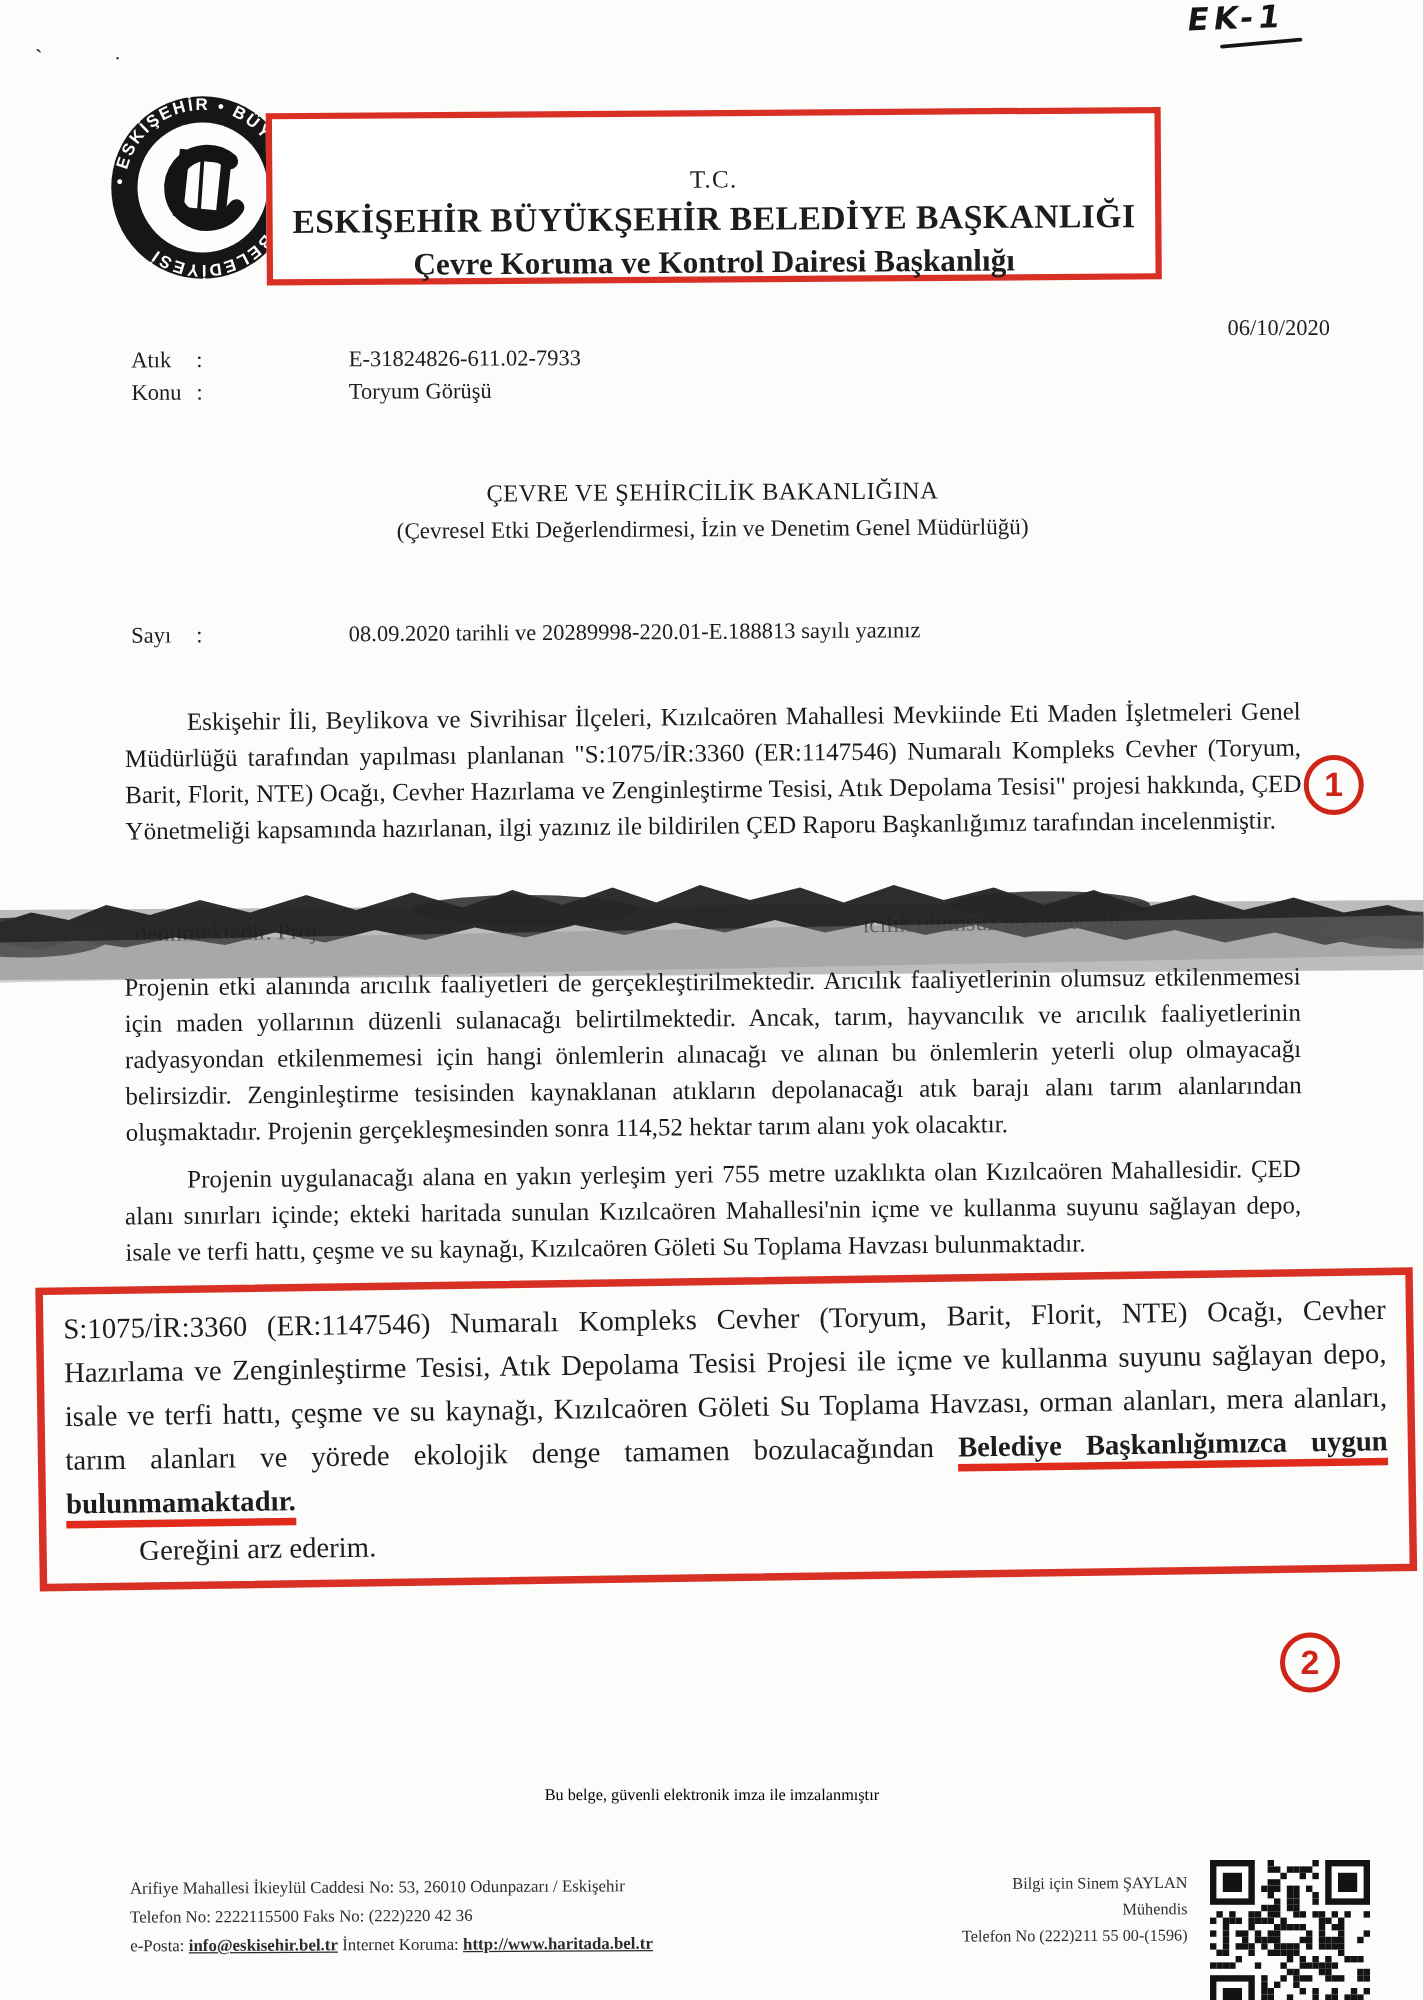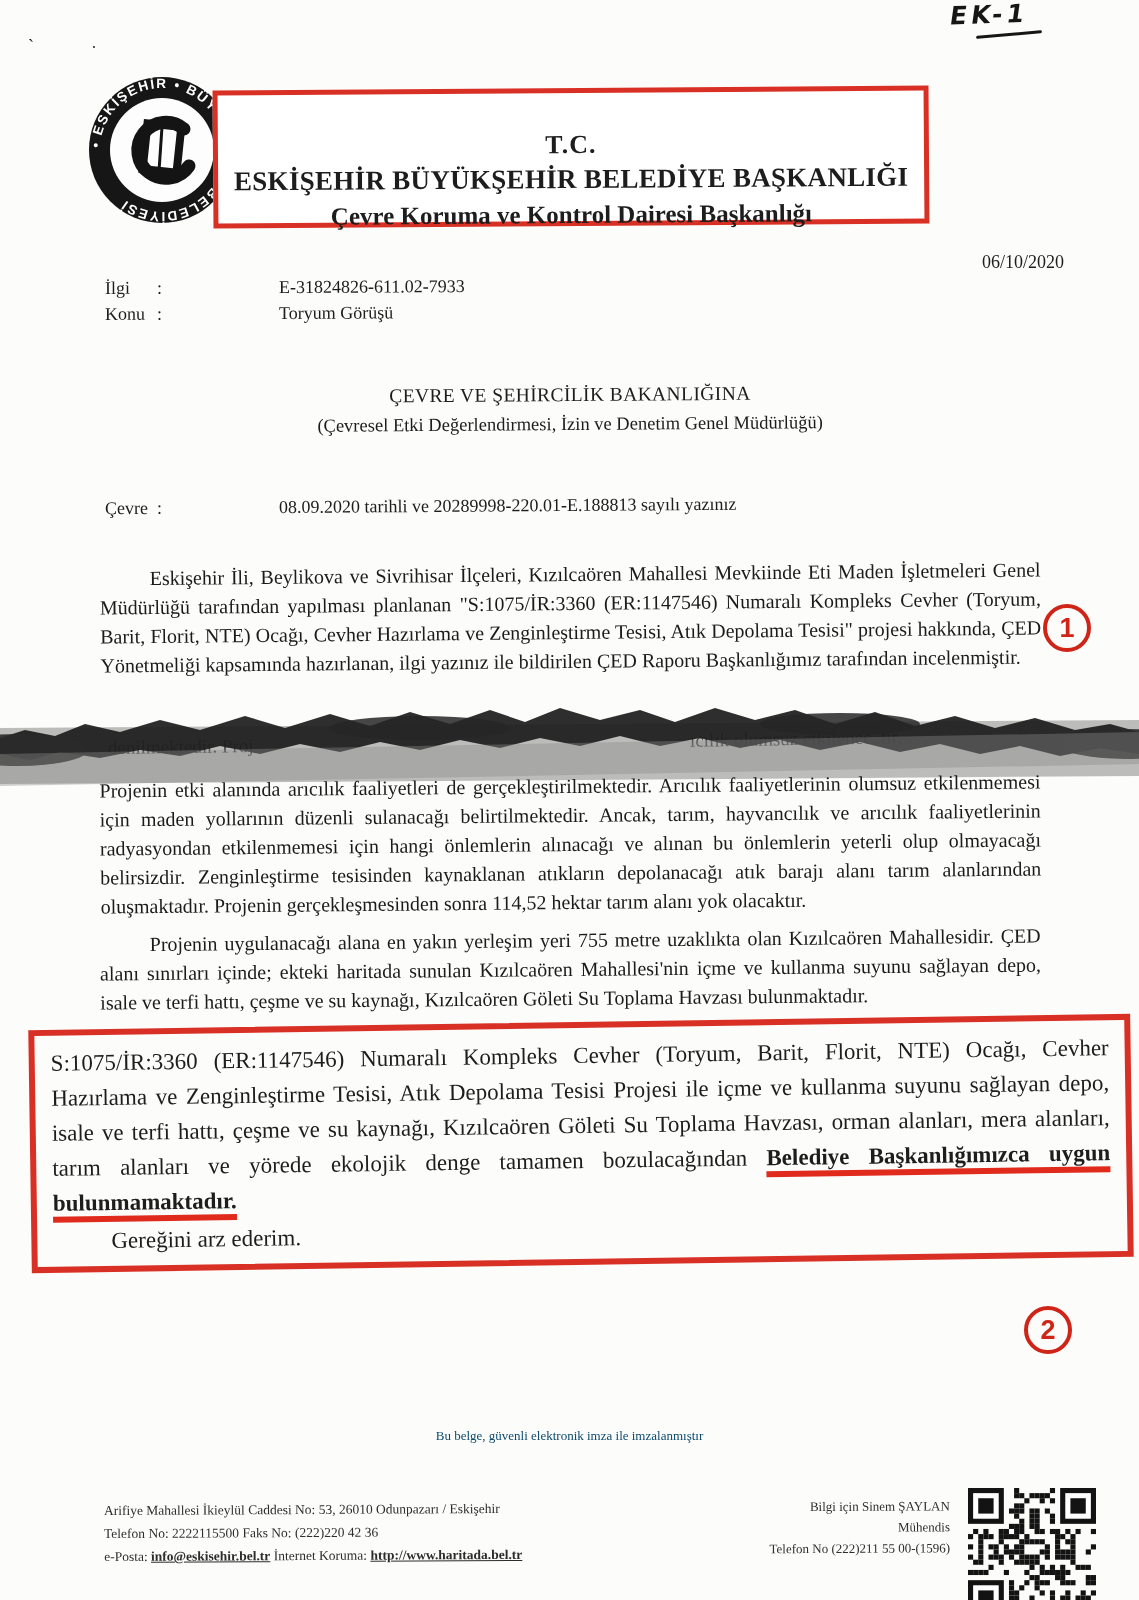--- a/index.html
+++ b/index.html
@@ -10,21 +10,21 @@
            font-size:25px;font-weight:bold;letter-spacing:4px;color:#161616;
            transform:rotate(-2deg) skewX(-10deg);}
   .ek-underline{position:absolute;left:976px;top:33px;width:66px;height:3px;background:#161616;
                 transform:rotate(-5deg);border-radius:2px;}
   
   .seal{position:absolute;left:86px;top:74px;}
   
   .header-box{position:absolute;left:213px;top:88px;width:706px;height:128px;
               border:5px solid #d93025;background:#fff;transform:rotate(-0.4deg);
               display:flex;flex-direction:column;align-items:center;justify-content:center;}
-  .hb1{font-size:26px;font-weight:bold;letter-spacing:1px;margin-top:44px;}
+  .hb1{font-size:20px;font-weight:normal;letter-spacing:1px;margin-top:44px;}
   .hb2{font-size:27px;font-weight:bold;margin-top:4px;letter-spacing:0.3px;}
   .hb3{font-size:25px;font-weight:bold;margin-top:6px;}
   .doc-date{position:absolute;left:982px;top:252px;font-size:18px;}
   
   .meta{position:absolute;left:105px;top:274px;font-size:18px;line-height:26px;transform:rotate(-0.3deg);}
   .mrow{display:flex;}
   .mlabel{width:52px;}
   .mcolon{width:122px;}
   .recipient{position:absolute;left:100px;top:384px;width:940px;text-align:center;transform:rotate(-0.4deg);}
   .rc1{font-size:19.5px;letter-spacing:0.4px;}
@@ -48,21 +48,21 @@
   .decision-text{text-indent:42px;display:inline;}
   .hl{font-weight:bold;border-bottom:6px solid #e02a1c;padding-bottom:1px;}
   .closing{display:block;text-indent:58px;margin-top:3px;text-align:left;}
   
   .circ{position:absolute;width:40px;height:40px;border:4px solid #cf2418;border-radius:50%;
         color:#cf2418;font-size:27px;font-weight:bold;display:flex;align-items:center;
         justify-content:center;font-family:"Liberation Sans",sans-serif;background:rgba(255,255,255,0.1);}
   .c1{left:1043px;top:604px;}
   .c2{left:1024px;top:1306px;}
   
-  .esign{position:absolute;left:0;top:1428px;width:1139px;text-align:center;font-size:13px;color:#0c4a6e;}
+  .esign{position:absolute;left:0;top:1428px;width:1139px;text-align:center;font-size:13px;color:#000000;}
   .verify{position:absolute;left:128px;top:1452px;width:930px;font-size:12.5px;color:#3a3a3a;white-space:nowrap;}
   .verify .code{letter-spacing:0.5px;}
   .verify a,.flinks a{color:#2c2c2c;}
   .vlink{font-style:italic;text-decoration:underline;font-weight:bold;}
   .footer-left{position:absolute;left:104px;top:1498px;font-size:13.5px;line-height:23px;color:#2e2e2e;transform:rotate(-0.3deg);}
   .footer-left .lnk{text-decoration:underline;font-weight:bold;}
   .footer-right{position:absolute;left:700px;top:1496px;width:250px;text-align:right;
                 font-size:13px;line-height:21px;color:#2e2e2e;transform:rotate(-0.3deg);}
   .qr{position:absolute;left:968px;top:1488px;width:128px;height:128px;}
   .speck1{position:absolute;left:28px;top:36px;font-size:18px;color:#222;}
@@ -99,39 +99,39 @@
   <div class="header-box">
     <div class="hb1">T.C.</div>
     <div class="hb2">ESKİŞEHİR BÜYÜKŞEHİR BELEDİYE BAŞKANLIĞI</div>
     <div class="hb3">Çevre Koruma ve Kontrol Dairesi Başkanlığı</div>
   </div>
 
   <div class="doc-date">06/10/2020</div>
 
   <div class="meta">
     <div class="mrow">
-      <span class="mlabel">İlgi</span>
+      <span class="mlabel">Atık</span>
       <span class="mcolon">:</span>
       <span>E-31824826-611.02-7933</span>
     </div>
     <div class="mrow">
       <span class="mlabel">Konu</span>
       <span class="mcolon">:</span>
       <span>Toryum Görüşü</span>
     </div>
   </div>
 
   <div class="recipient">
     <div class="rc1">ÇEVRE VE ŞEHİRCİLİK BAKANLIĞINA</div>
     <div class="rc2">(Çevresel Etki Değerlendirmesi, İzin ve Denetim Genel Müdürlüğü)</div>
   </div>
 
   <div class="ilgi">
     <div class="mrow">
-      <span class="mlabel">Çevre</span>
+      <span class="mlabel">Sayı</span>
       <span class="mcolon">:</span>
       <span>08.09.2020 tarihli ve 20289998-220.01-E.188813 sayılı yazınız</span>
     </div>
   </div>
 
   <div class="para p1">Eskişehir İli, Beylikova ve Sivrihisar İlçeleri, Kızılcaören Mahallesi Mevkiinde Eti Maden İşletmeleri Genel Müdürlüğü tarafından yapılması planlanan "S:1075/İR:3360 (ER:1147546) Numaralı Kompleks Cevher (Toryum, Barit, Florit, NTE) Ocağı, Cevher Hazırlama ve Zenginleştirme Tesisi, Atık Depolama Tesisi" projesi hakkında, ÇED Yönetmeliği kapsamında hazırlanan, ilgi yazınız ile bildirilen ÇED Raporu Başkanlığımız tarafından incelenmiştir.</div>
 
   <span class="frag frag1">denilmektedir. Proj</span>
   <span class="frag frag2">ıcılık olumsuz etkilenec..tır.</span>
 

